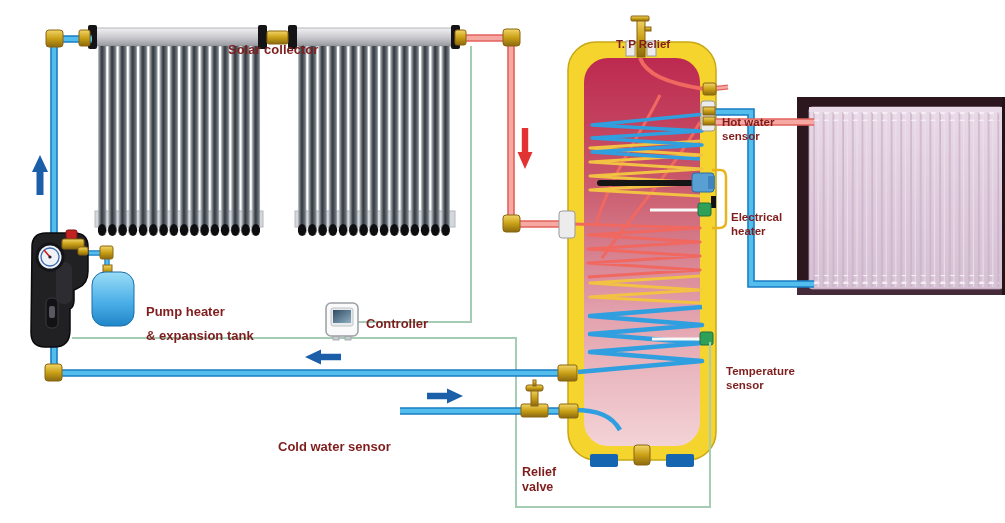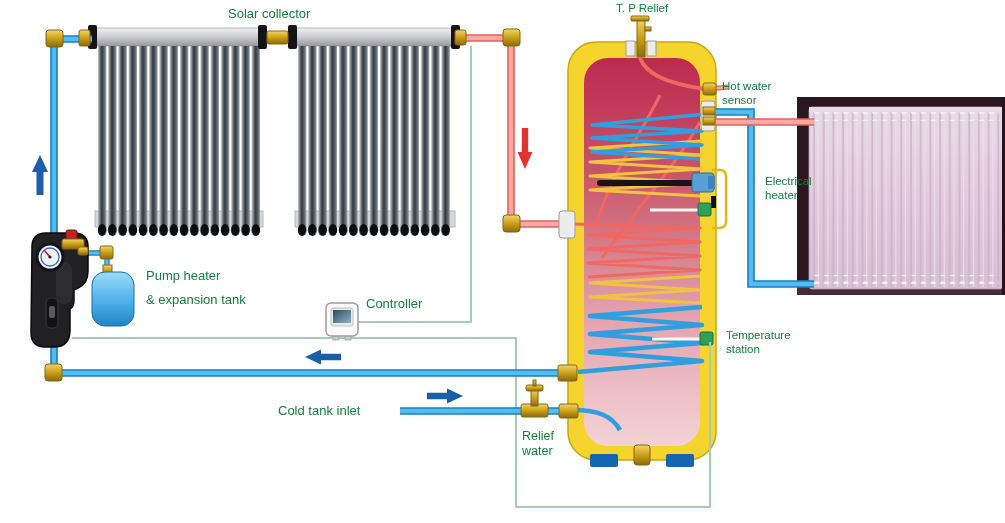--- a/index.html
+++ b/index.html
@@ -1,20 +1,20 @@
 <!DOCTYPE html>
 <html style="--pipe-cold: #53bdee; --pipe-cold-edge: #1a7ec2; --pipe-hot: #f6a8a2; --pipe-hot-edge: #e2625c; --sensor-wire: #a5cdb6; --tank-body: #f5d42e; --coil-blue: #2f9fe0; --coil-yellow: #f2c243; --coil-red: #f0685f; --brass: #caa016; --arrow-blue: #1a5fa8; --arrow-red: #e23333; --radiator-panel: #dfcbdd; --photo-background: #2b171d;"><head>
 <meta charset="utf-8">
 <style>
   html,body{margin:0;padding:0;background:#ffffff;}
   .canvas{position:relative;width:1005px;height:523px;background:#ffffff;overflow:hidden;
           font-family:"Liberation Sans", sans-serif;}
   .canvas svg{position:absolute;left:0;top:0;}
-  .lbl{position:absolute;font-weight:normal;color:#15803d;line-height:1.2;
-       font-family:"Liberation Sans", sans-serif;}
+  .lbl{position:absolute;font-weight:bold;color:#7f1d1d;line-height:1.2;
+       font-family:"Liberation Sans", sans-serif;margin-top:36px;}
   .lbl-lg{font-size:13px;}
   .lbl-sm{font-size:11.5px;}
   
   .pipe-cold-edge{fill:none;stroke:var(--pipe-cold-edge,#1a7ec2);stroke-width:7.6;}
   .pipe-cold-core{fill:none;stroke:var(--pipe-cold,#53bdee);stroke-width:4.4;}
   .pipe-cold-edge-sm{fill:none;stroke:var(--pipe-cold-edge,#1a7ec2);stroke-width:5.4;}
   .pipe-cold-core-sm{fill:none;stroke:var(--pipe-cold,#53bdee);stroke-width:3;}
   .pipe-hot-edge{fill:none;stroke:var(--pipe-hot-edge,#e2625c);stroke-width:7.6;}
   .pipe-hot-core{fill:none;stroke:var(--pipe-hot,#f6a8a2);stroke-width:4.4;}
   .wire{fill:none;stroke:var(--sensor-wire,#a5cdb6);stroke-width:2;}
@@ -244,21 +244,21 @@
     <polygon points="40,155 48,172 43.5,172 43.5,195 36.5,195 36.5,172 32,172" class="arrow-blue"></polygon>
     <polygon points="525,169 517.5,152 521.8,152 521.8,128 528.2,128 528.2,152 532.5,152" class="arrow-red"></polygon>
     <polygon points="305,357 321,349.5 321,353.8 341,353.8 341,360.2 321,360.2 321,364.5" class="arrow-blue"></polygon>
     <polygon points="463,396 447,388.5 447,392.8 427,392.8 427,399.2 447,399.2 447,403.5" class="arrow-blue"></polygon>
   </g>
 </svg>
 
 <div class="lbl lbl-lg" style="left:228px;top:6px;">Solar collector</div>
 <div class="lbl lbl-sm" style="left:616px;top:2px;">T. P  Relief</div>
 <div class="lbl lbl-sm" style="left:722px;top:80px;width:62px;">Hot water sensor</div>
-<div class="lbl lbl-sm" style="left:765px;top:175px;width:56px;">Electrical heater</div>
-<div class="lbl lbl-sm" style="left:726px;top:329px;width:80px;">Temperature station</div>
+<div class="lbl lbl-sm" style="left:731px;top:175px;width:56px;">Electrical heater</div>
+<div class="lbl lbl-sm" style="left:726px;top:329px;width:80px;">Temperature sensor</div>
 <div class="lbl lbl-lg" style="left:146px;top:268px;">Pump heater</div>
 <div class="lbl lbl-lg" style="left:146px;top:292px;">&amp; expansion tank</div>
-<div class="lbl lbl-lg" style="left:366px;top:296px;">Controller</div>
-<div class="lbl lbl-lg" style="left:278px;top:403px;">Cold tank inlet</div>
-<div class="lbl lbl-lg" style="left:522px;top:429px;width:48px;font-size:12.5px;">Relief water</div>
+<div class="lbl lbl-lg" style="left:366px;top:280px;">Controller</div>
+<div class="lbl lbl-lg" style="left:278px;top:403px;">Cold water sensor</div>
+<div class="lbl lbl-lg" style="left:522px;top:429px;width:48px;font-size:12.5px;">Relief valve</div>
 
 </div>
 
 </body></html>

